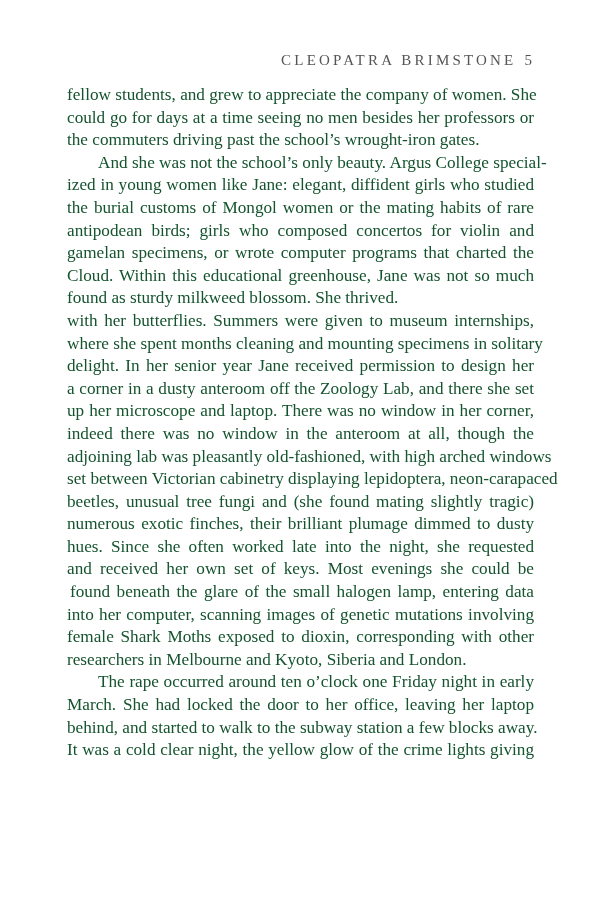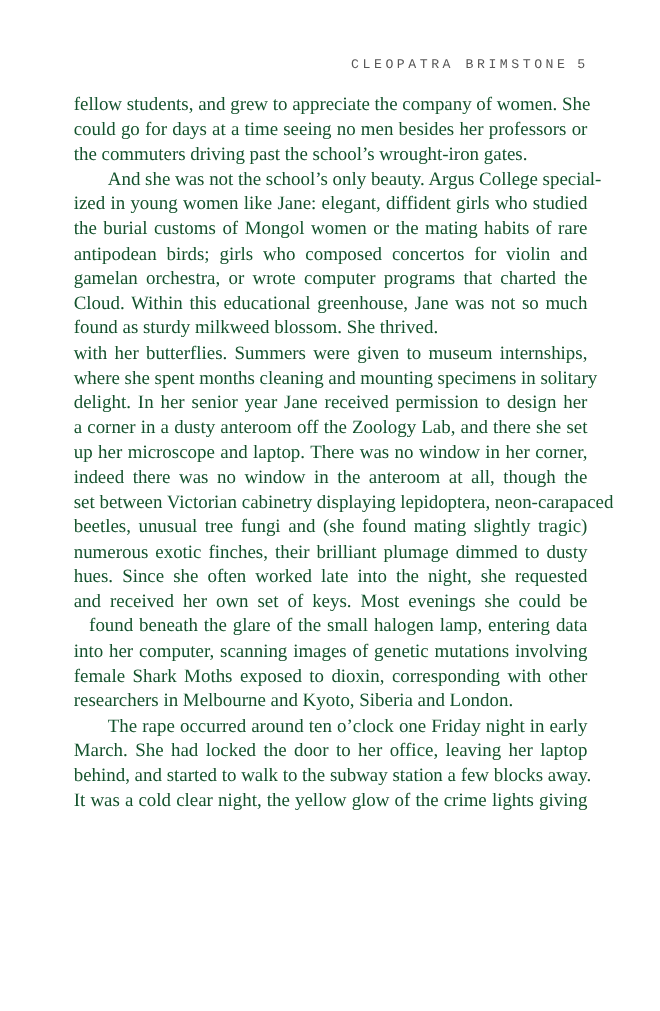--- a/index.html
+++ b/index.html
@@ -1,21 +1,21 @@
 <!DOCTYPE html>
 <html><head>
 <meta charset="utf-8">
 <style>
   html, body { margin: 0; padding: 0; background: #ffffff; }
   body { width: 600px; height: 919px; overflow: hidden; position: relative; }
   .page { position: absolute; left: 0; top: 0; width: 600px; height: 919px; background: #ffffff; }
   .running-head {
     position: absolute; top: 52px; right: 68px;
-    font-family: Liberation Mono, monospace;
-    font-size: 12px; letter-spacing: 3.2px; color: #555555;
+    font-family: Liberation Serif, serif;
+    font-size: 15px; letter-spacing: 3.2px; color: #555555;
     white-space: nowrap;
   }
   .running-head .folio { margin-left: 8px; letter-spacing: 0; }
   .text-block {
     position: absolute; left: 67px; top: 84px; width: 467px;
     font-family: "Liberation Serif", "DejaVu Serif", serif;
     font-size: 17.2px; line-height: 22.6px; color: #14532d;
     text-align: justify; hyphens: none;
   }
   .text-block p { margin: 0; text-indent: 31px; text-align: justify; }
@@ -35,37 +35,38 @@
     <p class="continued" style="text-indent: 0px;">
       <span class="line" style="margin-left: 0px;">fellow students, and grew to appreciate the company of women. She</span>
       <span class="line" style="margin-left: 0px;">could go for days at a time seeing no men besides her professors or</span>
       <span class="line last" style="margin-left: 0px;">the commuters driving past the school’s wrought-iron gates.</span>
     </p>
     <p style="text-indent: 0px;">
       <span class="line" style="padding-left: 31px; margin-left: 0px;">And she was not the school’s only beauty. Argus College special-</span>
       <span class="line" style="margin-left: 0px;">ized in young women like Jane: elegant, diffident girls who studied</span>
       <span class="line" style="margin-left: 0px;">the burial customs of Mongol women or the mating habits of rare</span>
       <span class="line" style="margin-left: 0px;">antipodean birds; girls who composed concertos for violin and</span>
-      <span class="line" style="margin-left: 0px;">gamelan orchestra, or wrote computer programs that charted the</span>
+      <span class="line" style="margin-left: 0px;">gamelan specimens, or wrote computer programs that charted the</span>
       <span class="line" style="margin-left: 0px;">Cloud. Within this educational greenhouse, Jane was not so much</span>
       <span class="line last" style="margin-left: 0px;">found as sturdy milkweed blossom. She thrived.</span>
     </p>
     <p style="text-indent: 0px;">
       <span class="line" style="margin-left: 0px;">with her butterflies. Summers were given to museum internships,</span>
       <span class="line" style="margin-left: 0px;">where she spent months cleaning and mounting specimens in solitary</span>
       <span class="line" style="margin-left: 0px;">delight. In her senior year Jane received permission to design her</span>
       <span class="line" style="margin-left: 0px;">a corner in a dusty anteroom off the Zoology Lab, and there she set</span>
       <span class="line" style="margin-left: 0px;">up her microscope and laptop. There was no window in her corner,</span>
       <span class="line" style="margin-left: 0px;">indeed there was no window in the anteroom at all, though the</span>
+      <span class="line" style="margin-left: 0px;">adjoining lab was pleasantly old-fashioned, with high arched windows</span>
       <span class="line" style="margin-left: 0px;">set between Victorian cabinetry displaying lepidoptera, neon-carapaced</span>
       <span class="line" style="margin-left: 0px;">beetles, unusual tree fungi and (she found mating slightly tragic)</span>
       <span class="line" style="margin-left: 0px; font-family: Liberation Serif, serif;">numerous exotic finches, their brilliant plumage dimmed to dusty</span>
       <span class="line" style="margin-left: 0px;">hues. Since she often worked late into the night, she requested</span>
       <span class="line" style="margin-left: 0px;">and received her own set of keys. Most evenings she could be</span>
-      <span class="line" style="margin-left: 14px;">found beneath the glare of the small halogen lamp, entering data</span>
+      <span class="line" style="margin-left: 3px;">found beneath the glare of the small halogen lamp, entering data</span>
       <span class="line" style="margin-left: 0px;">into her computer, scanning images of genetic mutations involving</span>
       <span class="line" style="margin-left: 0px;">female Shark Moths exposed to dioxin, corresponding with other</span>
       <span class="line last" style="margin-left: 0px;">researchers in Melbourne and Kyoto, Siberia and London.</span>
     </p>
     <p style="text-indent: 0px;">
       <span class="line" style="padding-left: 31px; margin-left: 0px;">The rape occurred around ten o’clock one Friday night in early</span>
       <span class="line" style="margin-left: 0px;">March. She had locked the door to her office, leaving her laptop</span>
       <span class="line" style="margin-left: 0px;">behind, and started to walk to the subway station a few blocks away.</span>
       <span class="line" style="margin-left: 0px;">It was a cold clear night, the yellow glow of the crime lights giving</span>
     </p>

